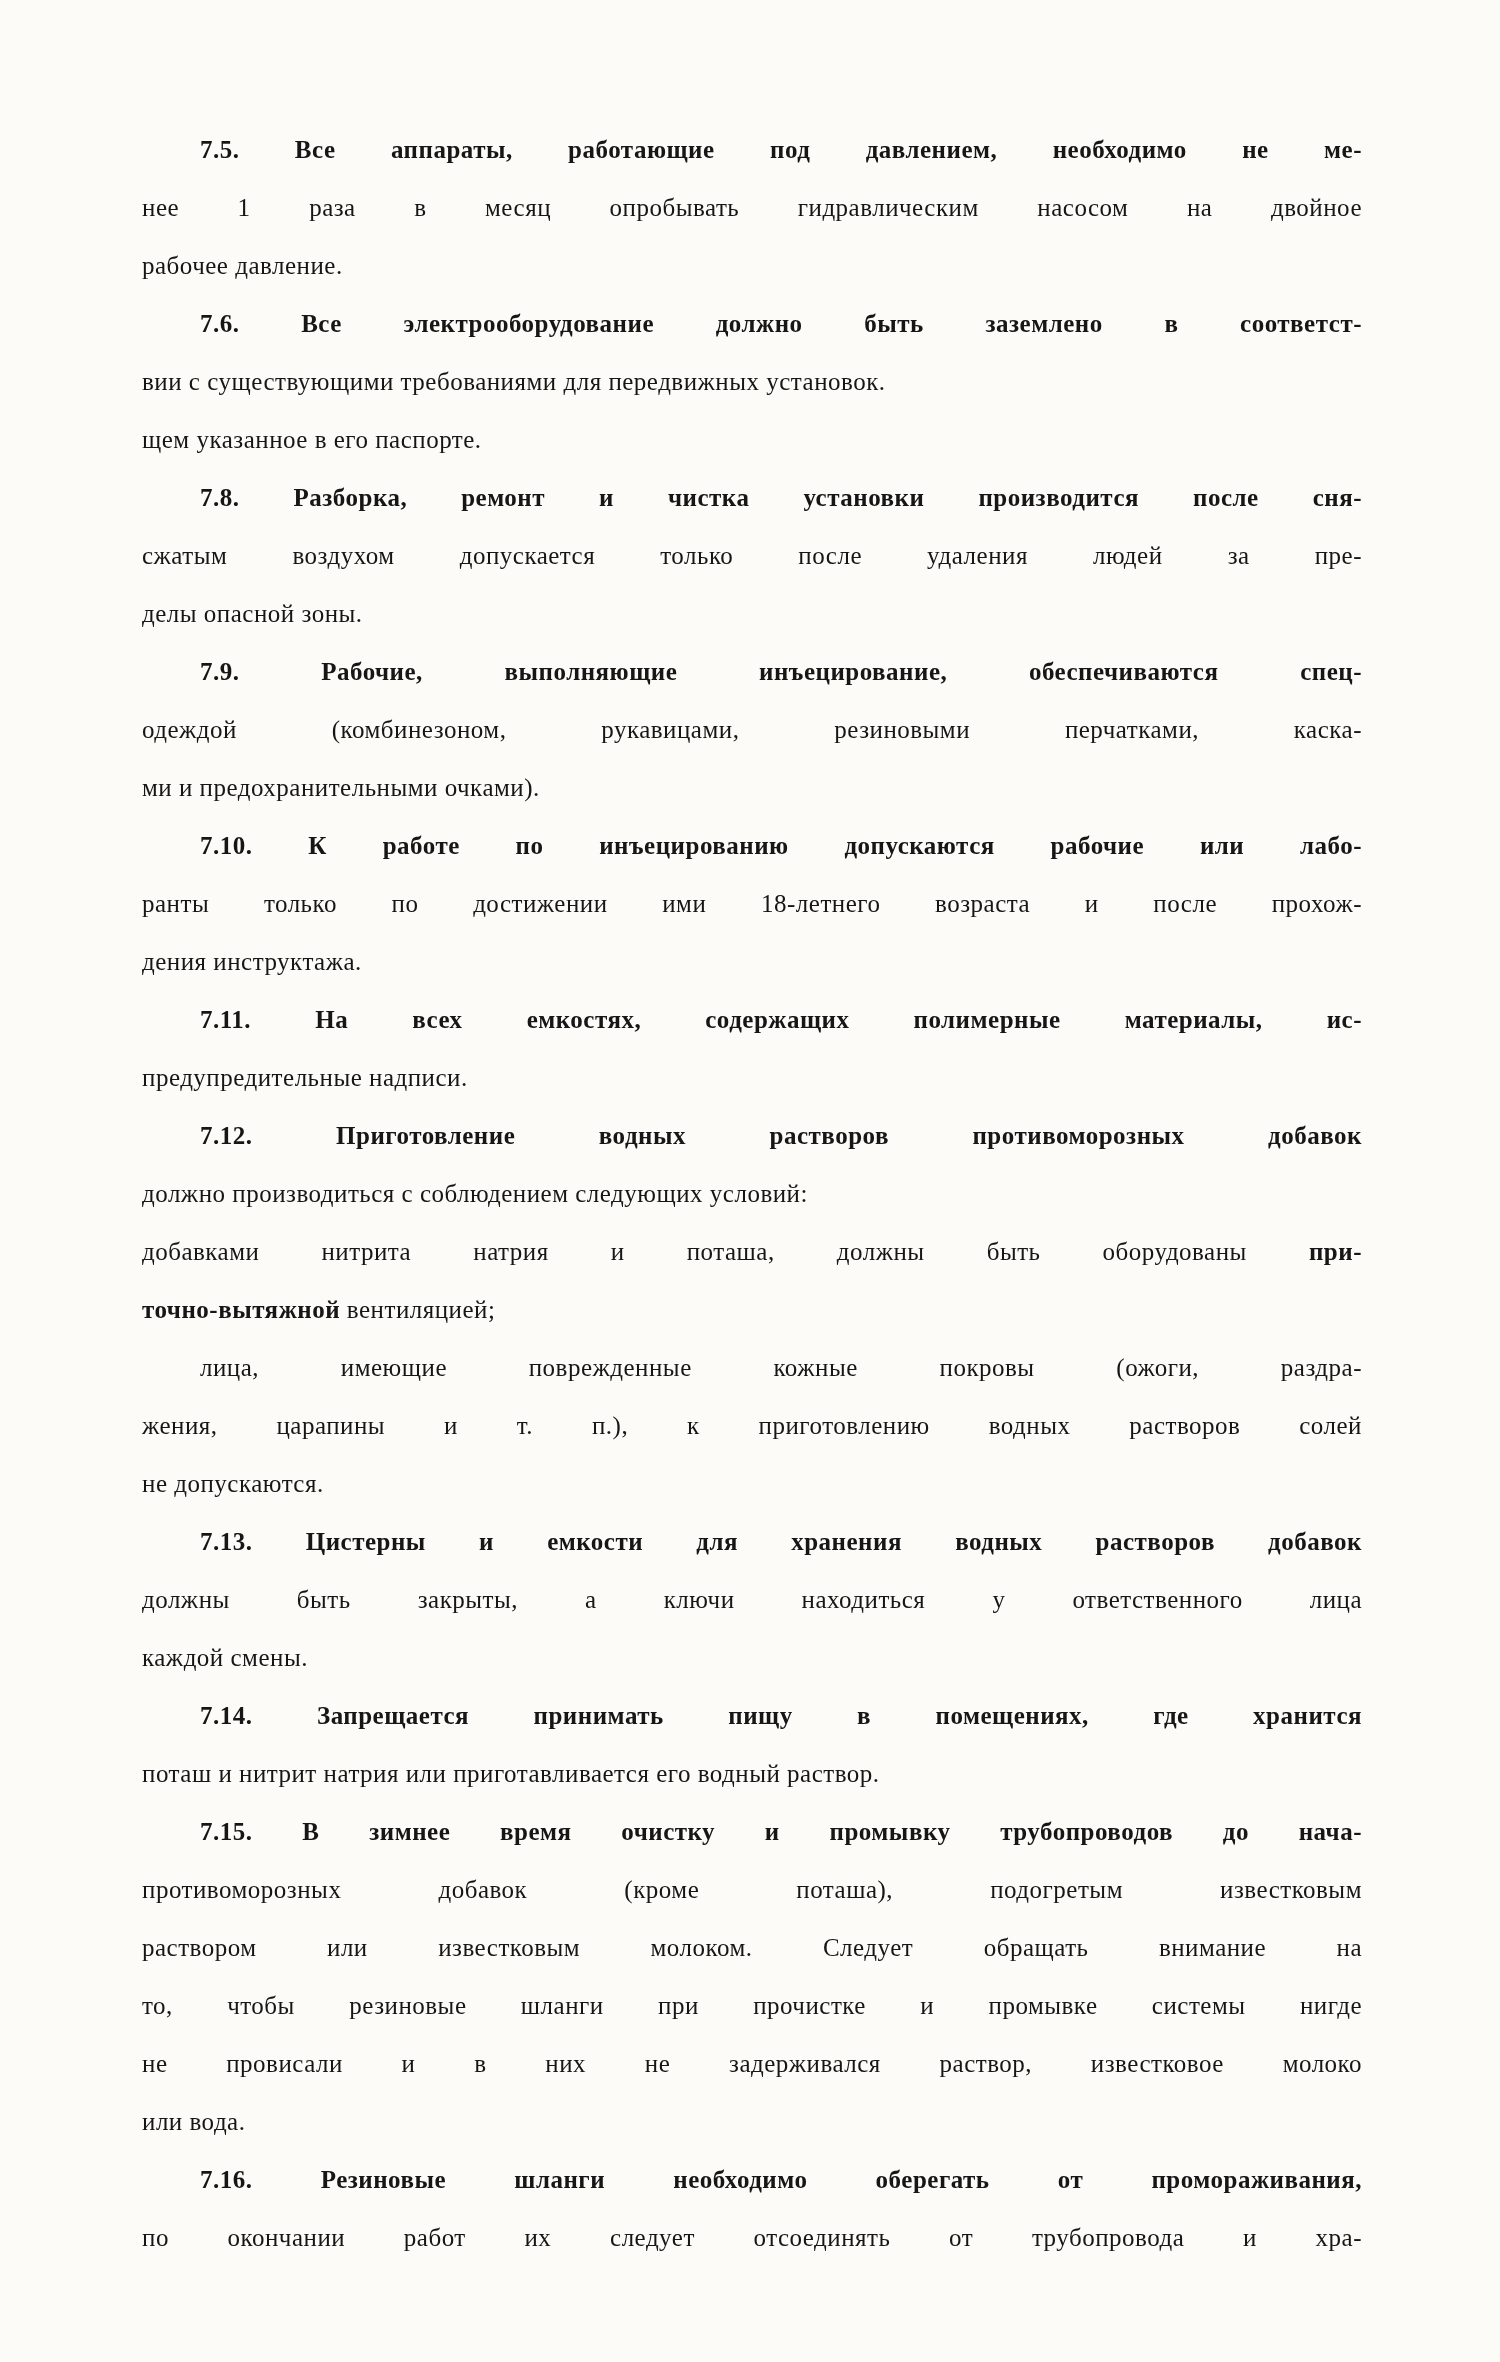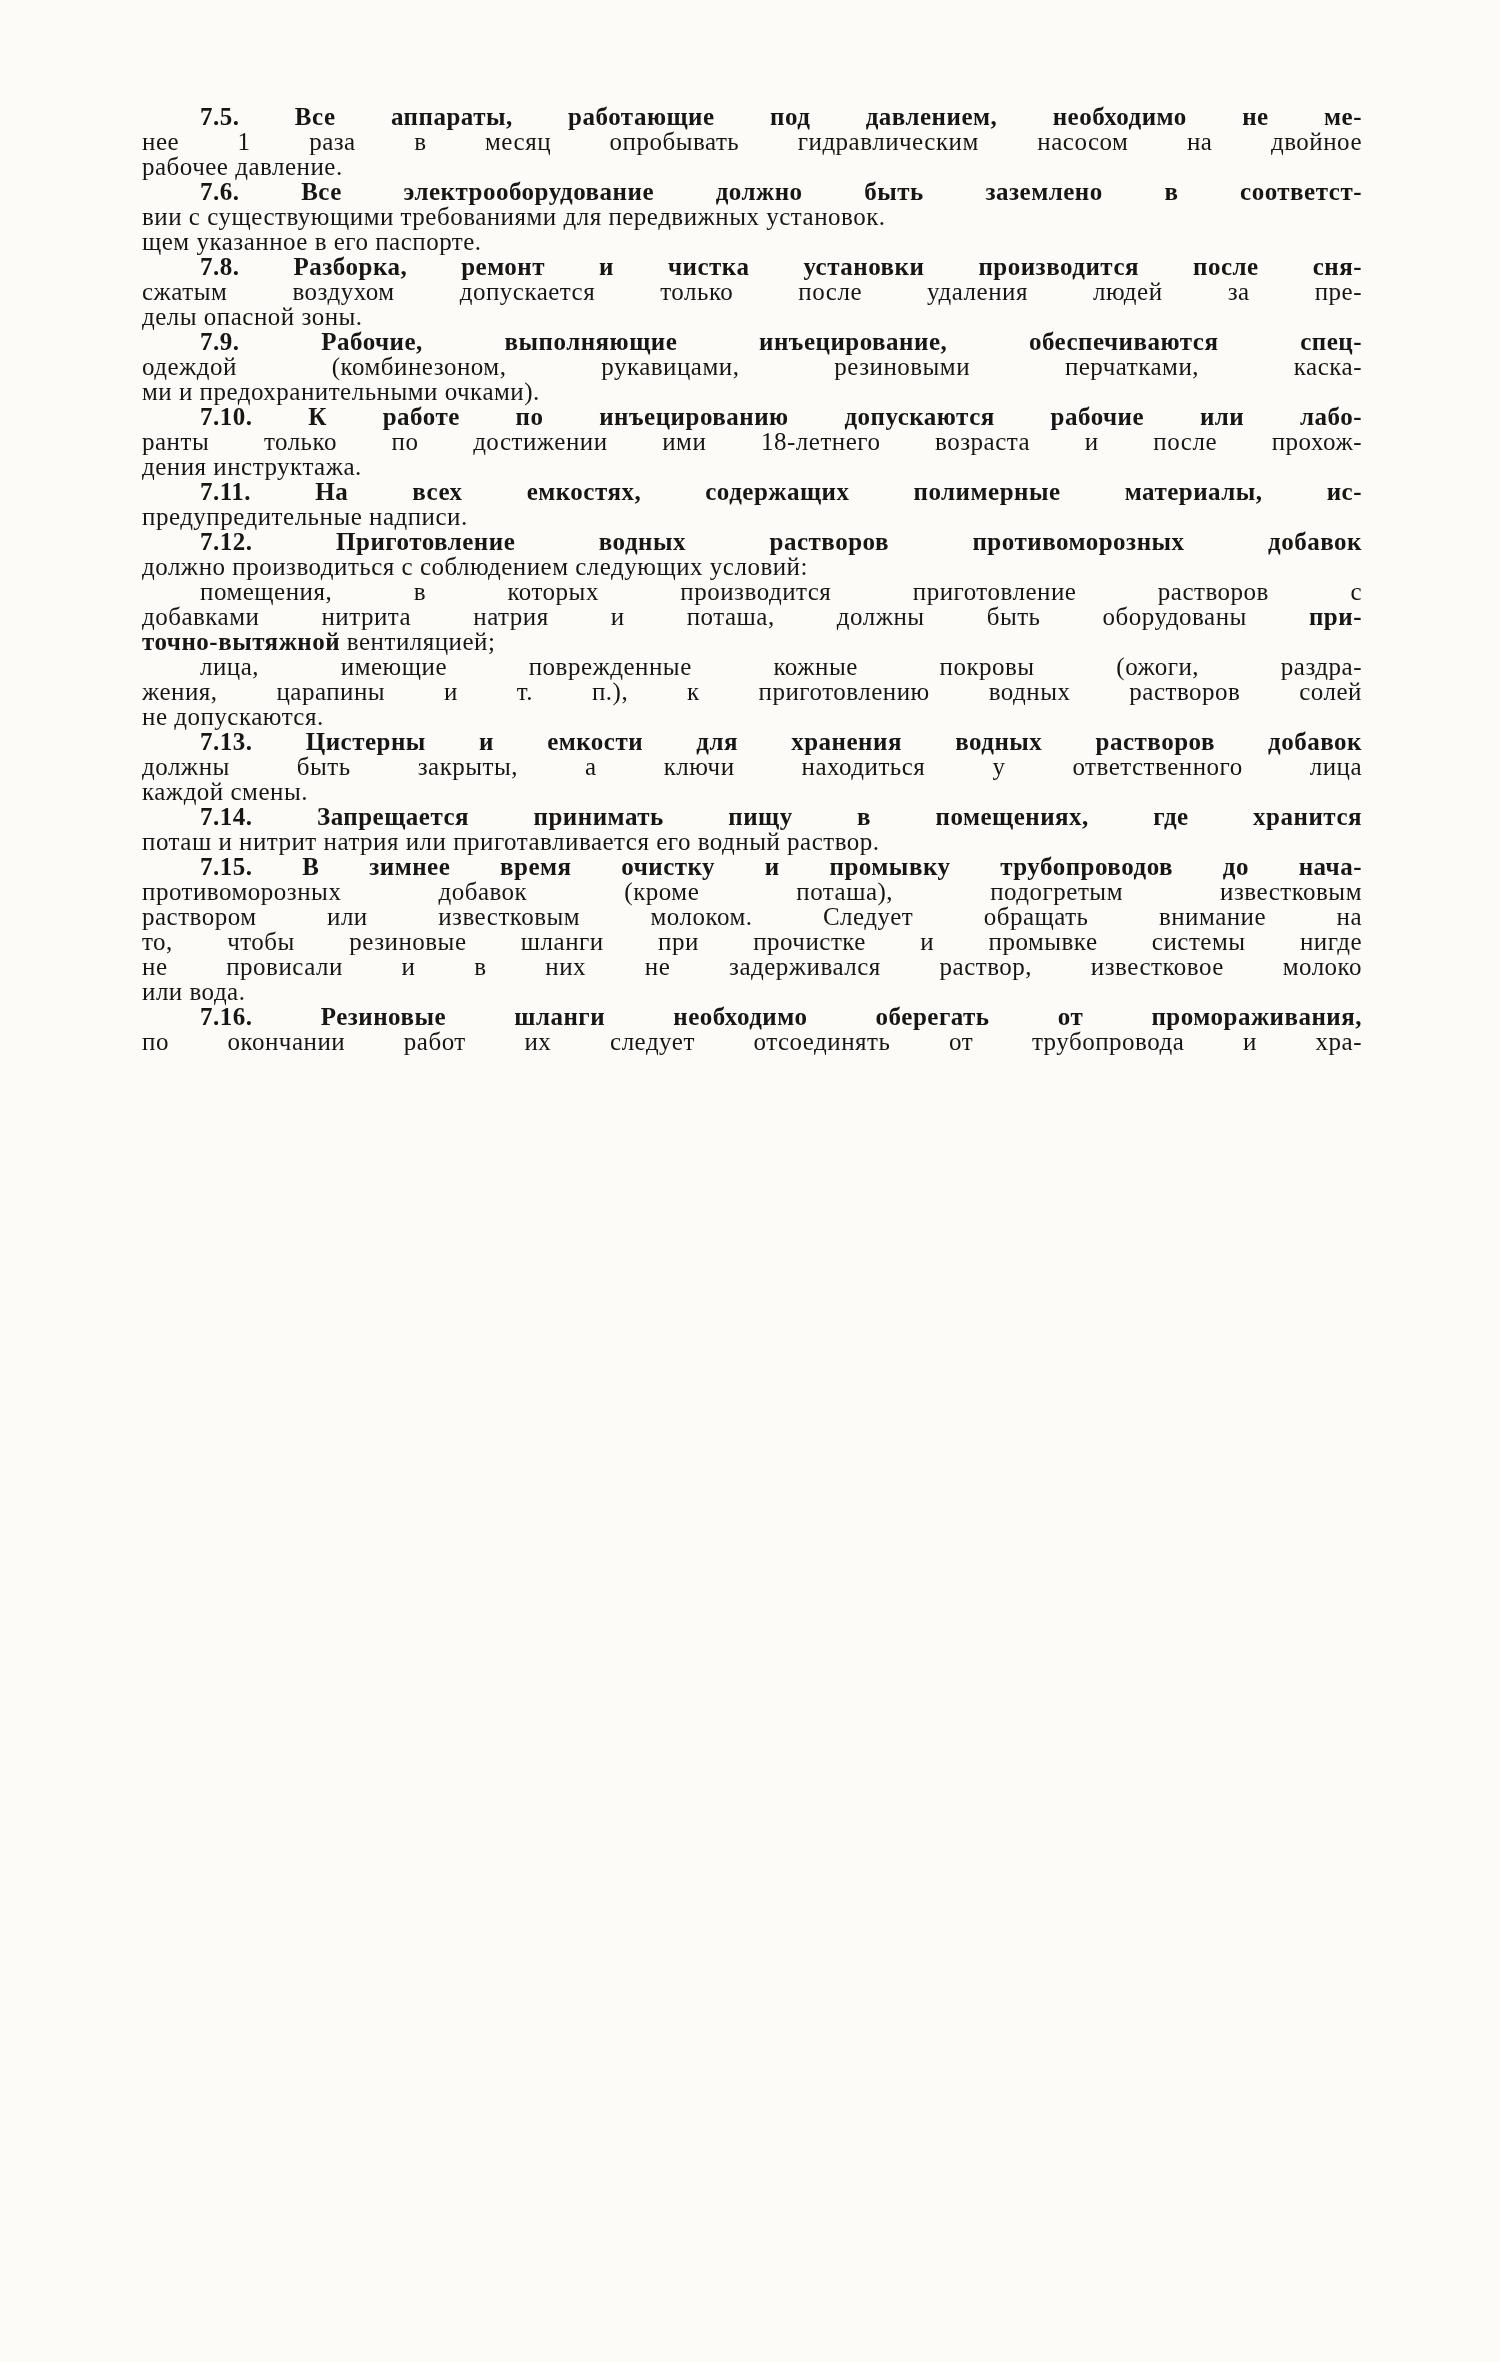--- a/index.html
+++ b/index.html
@@ -27,20 +27,21 @@
     font-size: 25px;
     line-height: 25px;
     letter-spacing: 0.5px;
   }
   .paragraph {
     margin: 0;
   }
   .line {
     text-align: justify;
     text-align-last: justify;
+    margin-top: 33px;
   }
   .line.last {
     text-align-last: left;
   }
   .line.indent {
     padding-left: 58px;
   }
   .seg {
     font-weight: 400;
   }
@@ -82,21 +83,20 @@
       </div>
       <div class="paragraph">
         <div class="line indent"><span class="seg bold">7.11. На всех емкостях, содержащих полимерные материалы, ис-</span></div>
         <div class="line last"><span class="seg">предупредительные надписи.</span></div>
       </div>
       <div class="paragraph">
         <div class="line indent"><span class="seg bold">7.12. Приготовление водных растворов противоморозных добавок</span></div>
         <div class="line last"><span class="seg">должно производиться с соблюдением следующих условий:</span></div>
       </div>
       <div class="paragraph">
-        <div class="line indent"><span class="seg">помещения, в которых производится приготовление растворов с</span></div>
         <div class="line"><span class="seg">добавками нитрита натрия и поташа, должны быть оборудованы </span><span class="seg bold">при-</span></div>
         <div class="line last"><span class="seg bold">точно-вытяжной</span><span class="seg"> вентиляцией;</span></div>
       </div>
       <div class="paragraph">
         <div class="line indent"><span class="seg">лица, имеющие поврежденные кожные покровы (ожоги, раздра-</span></div>
         <div class="line"><span class="seg">жения, царапины и т. п.), к приготовлению водных растворов солей</span></div>
         <div class="line last"><span class="seg">не допускаются.</span></div>
       </div>
       <div class="paragraph">
         <div class="line indent"><span class="seg bold">7.13. Цистерны и емкости для хранения водных растворов добавок</span></div>

